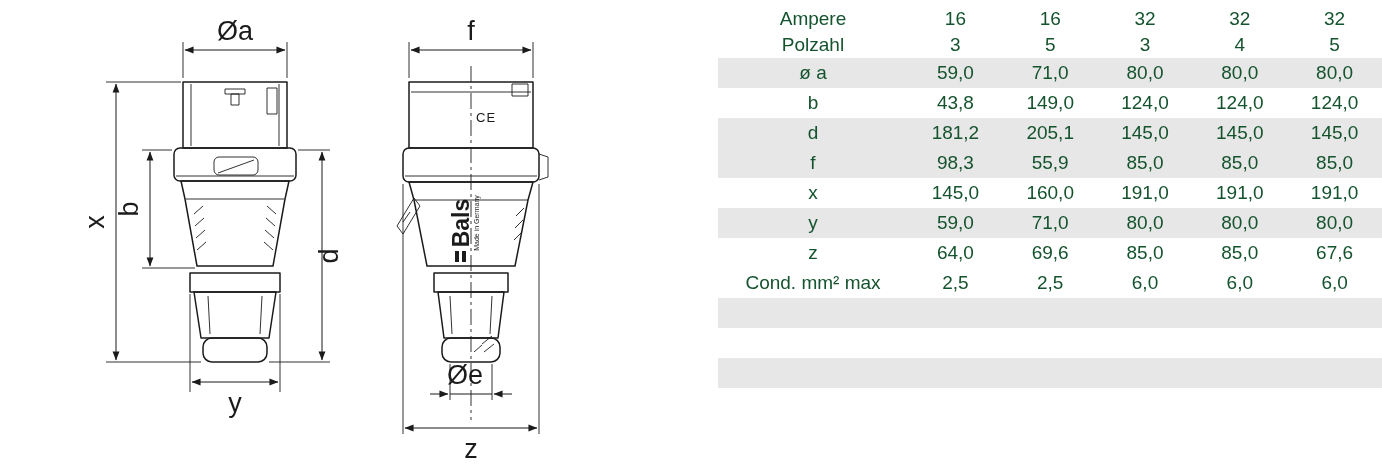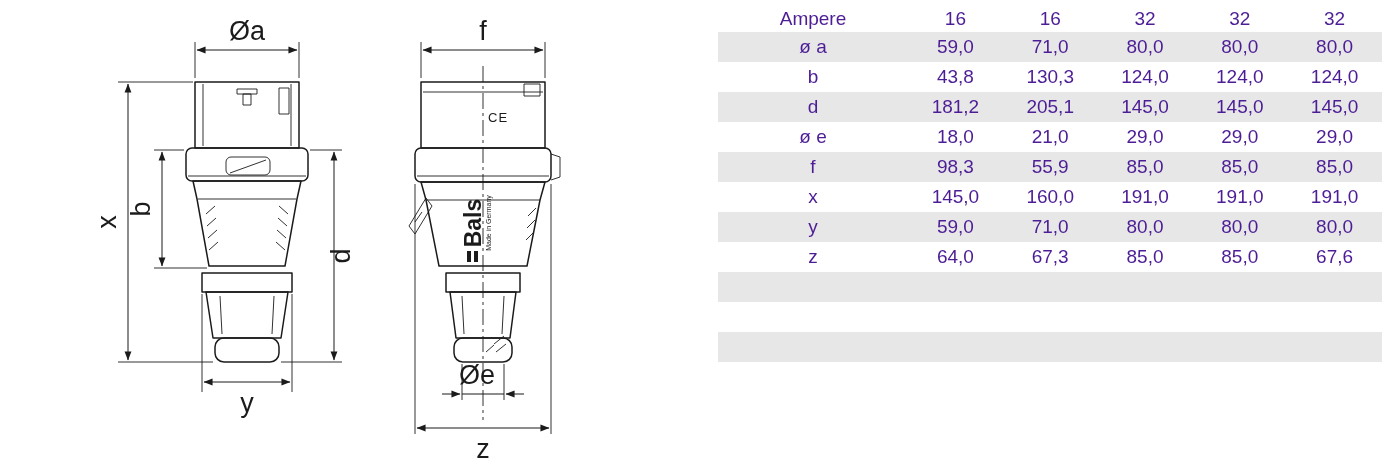--- a/index.html
+++ b/index.html
@@ -4,34 +4,34 @@
 <style>
   html,body { margin:0; padding:0; background:#ffffff; }
   body {
     position:relative;
     width:1382px; height:472px;
     font-family:"Liberation Sans", sans-serif;
     overflow:hidden;
   }
 
   
-  .drawing-area { position:absolute; left:16px; top:0; width:700px; height:344px; }
+  .drawing-area { position:absolute; left:4px; top:0; width:700px; height:344px; }
   .part { fill:none; stroke:#1b1b1b; stroke-width:1.5; stroke-linejoin:round; stroke-linecap:round; }
   .thin { fill:none; stroke:#1b1b1b; stroke-width:0.9; stroke-linejoin:round; }
   .dim  { stroke:#1b1b1b; stroke-width:1; fill:none; }
   .ext  { stroke:#1b1b1b; stroke-width:0.9; }
   .cl   { stroke:#1b1b1b; stroke-width:0.9; stroke-dasharray:16 4 3 4; }
   .dimlabel { font-family:"Liberation Sans", sans-serif; font-size:27px; fill:#1b1b1b; }
   .smalltext { font-family:"Liberation Sans", sans-serif; fill:#1b1b1b; }
 
   
   .table-area { position:absolute; left:718px; top:6px; width:664px; }
   table.dim-table {
     border-collapse:collapse; table-layout:fixed;
-    width:664px; font-size:19px; color:#4c1d95;
+    width:664px; font-size:19px; color:#14532d;
   }
   table.dim-table td { text-align:center; padding:0; overflow:hidden; white-space:nowrap; }
   thead tr { height:26px; }
   tbody tr { height:30px; }
   tr.stripe { background:#e7e7e7; }
 </style>
 </head>
 <body>
 
 <div class="drawing-area">
@@ -198,55 +198,55 @@
     </colgroup>
     <thead>
       <tr>
         <td>Ampere</td>
         <td>16</td>
         <td>16</td>
         <td>32</td>
         <td>32</td>
         <td>32</td>
       </tr>
+      <tr>
+        <td>Polzahl</td>
+        <td>3</td>
+        <td>5</td>
+        <td>3</td>
+        <td>4</td>
+        <td>5</td>
+      </tr>
     </thead>
     <tbody>
 
     <tr class="stripe">
           <td>ø a</td>
           <td>59,0</td>
           <td>71,0</td>
           <td>80,0</td>
           <td>80,0</td>
           <td>80,0</td>
         </tr>
         <tr>
           <td>b</td>
           <td>43,8</td>
-          <td>130,3</td>
+          <td>149,0</td>
           <td>124,0</td>
           <td>124,0</td>
           <td>124,0</td>
         </tr>
         <tr class="stripe">
           <td>d</td>
           <td>181,2</td>
           <td>205,1</td>
           <td>145,0</td>
           <td>145,0</td>
           <td>145,0</td>
         </tr>
-        <tr>
-          <td>ø e</td>
-          <td>18,0</td>
-          <td>21,0</td>
-          <td>29,0</td>
-          <td>29,0</td>
-          <td>29,0</td>
-        </tr>
         <tr class="stripe">
           <td>f</td>
           <td>98,3</td>
           <td>55,9</td>
           <td>85,0</td>
           <td>85,0</td>
           <td>85,0</td>
         </tr>
         <tr>
           <td>x</td>
@@ -260,24 +260,32 @@
           <td>y</td>
           <td>59,0</td>
           <td>71,0</td>
           <td>80,0</td>
           <td>80,0</td>
           <td>80,0</td>
         </tr>
         <tr>
           <td>z</td>
           <td>64,0</td>
-          <td>67,3</td>
+          <td>69,6</td>
           <td>85,0</td>
           <td>85,0</td>
           <td>67,6</td>
+        </tr>
+        <tr>
+          <td>Cond. mm² max</td>
+          <td>2,5</td>
+          <td>2,5</td>
+          <td>6,0</td>
+          <td>6,0</td>
+          <td>6,0</td>
         </tr>
       </tbody>
     <tbody>
       <tr class="stripe">
           <td colspan="6"></td>
         </tr>
       <tr>
           <td colspan="6"></td>
         </tr>
       <tr class="stripe">

